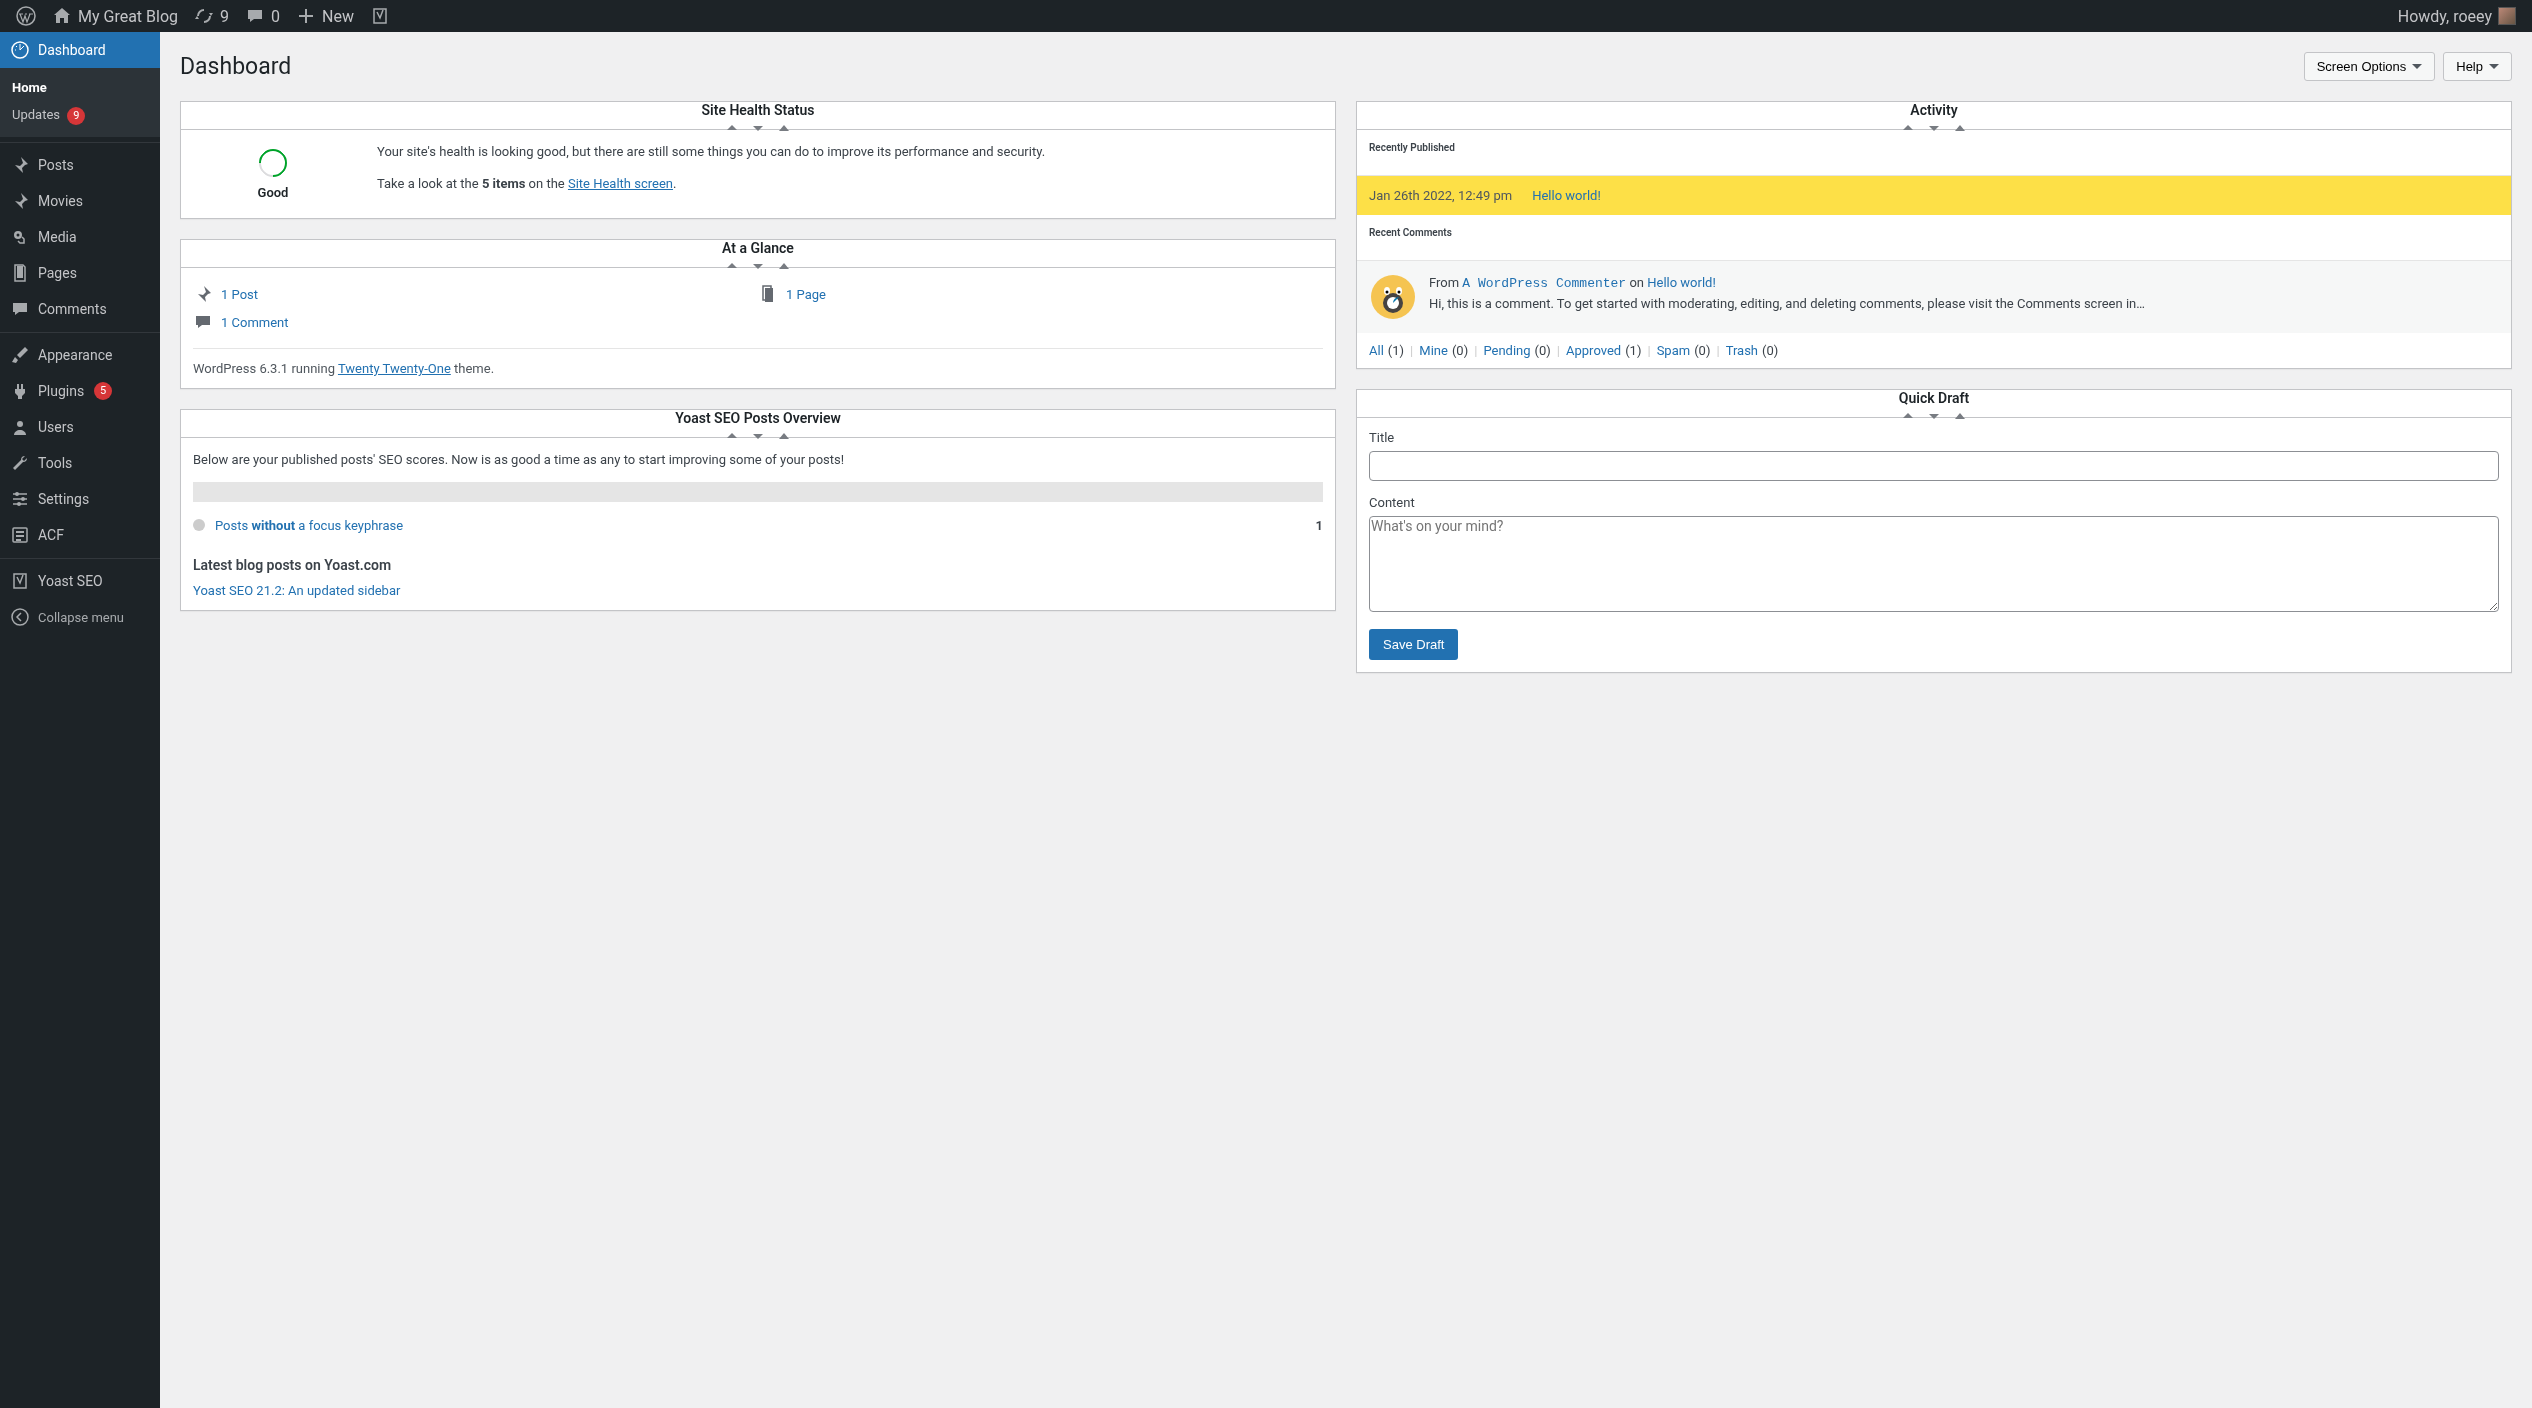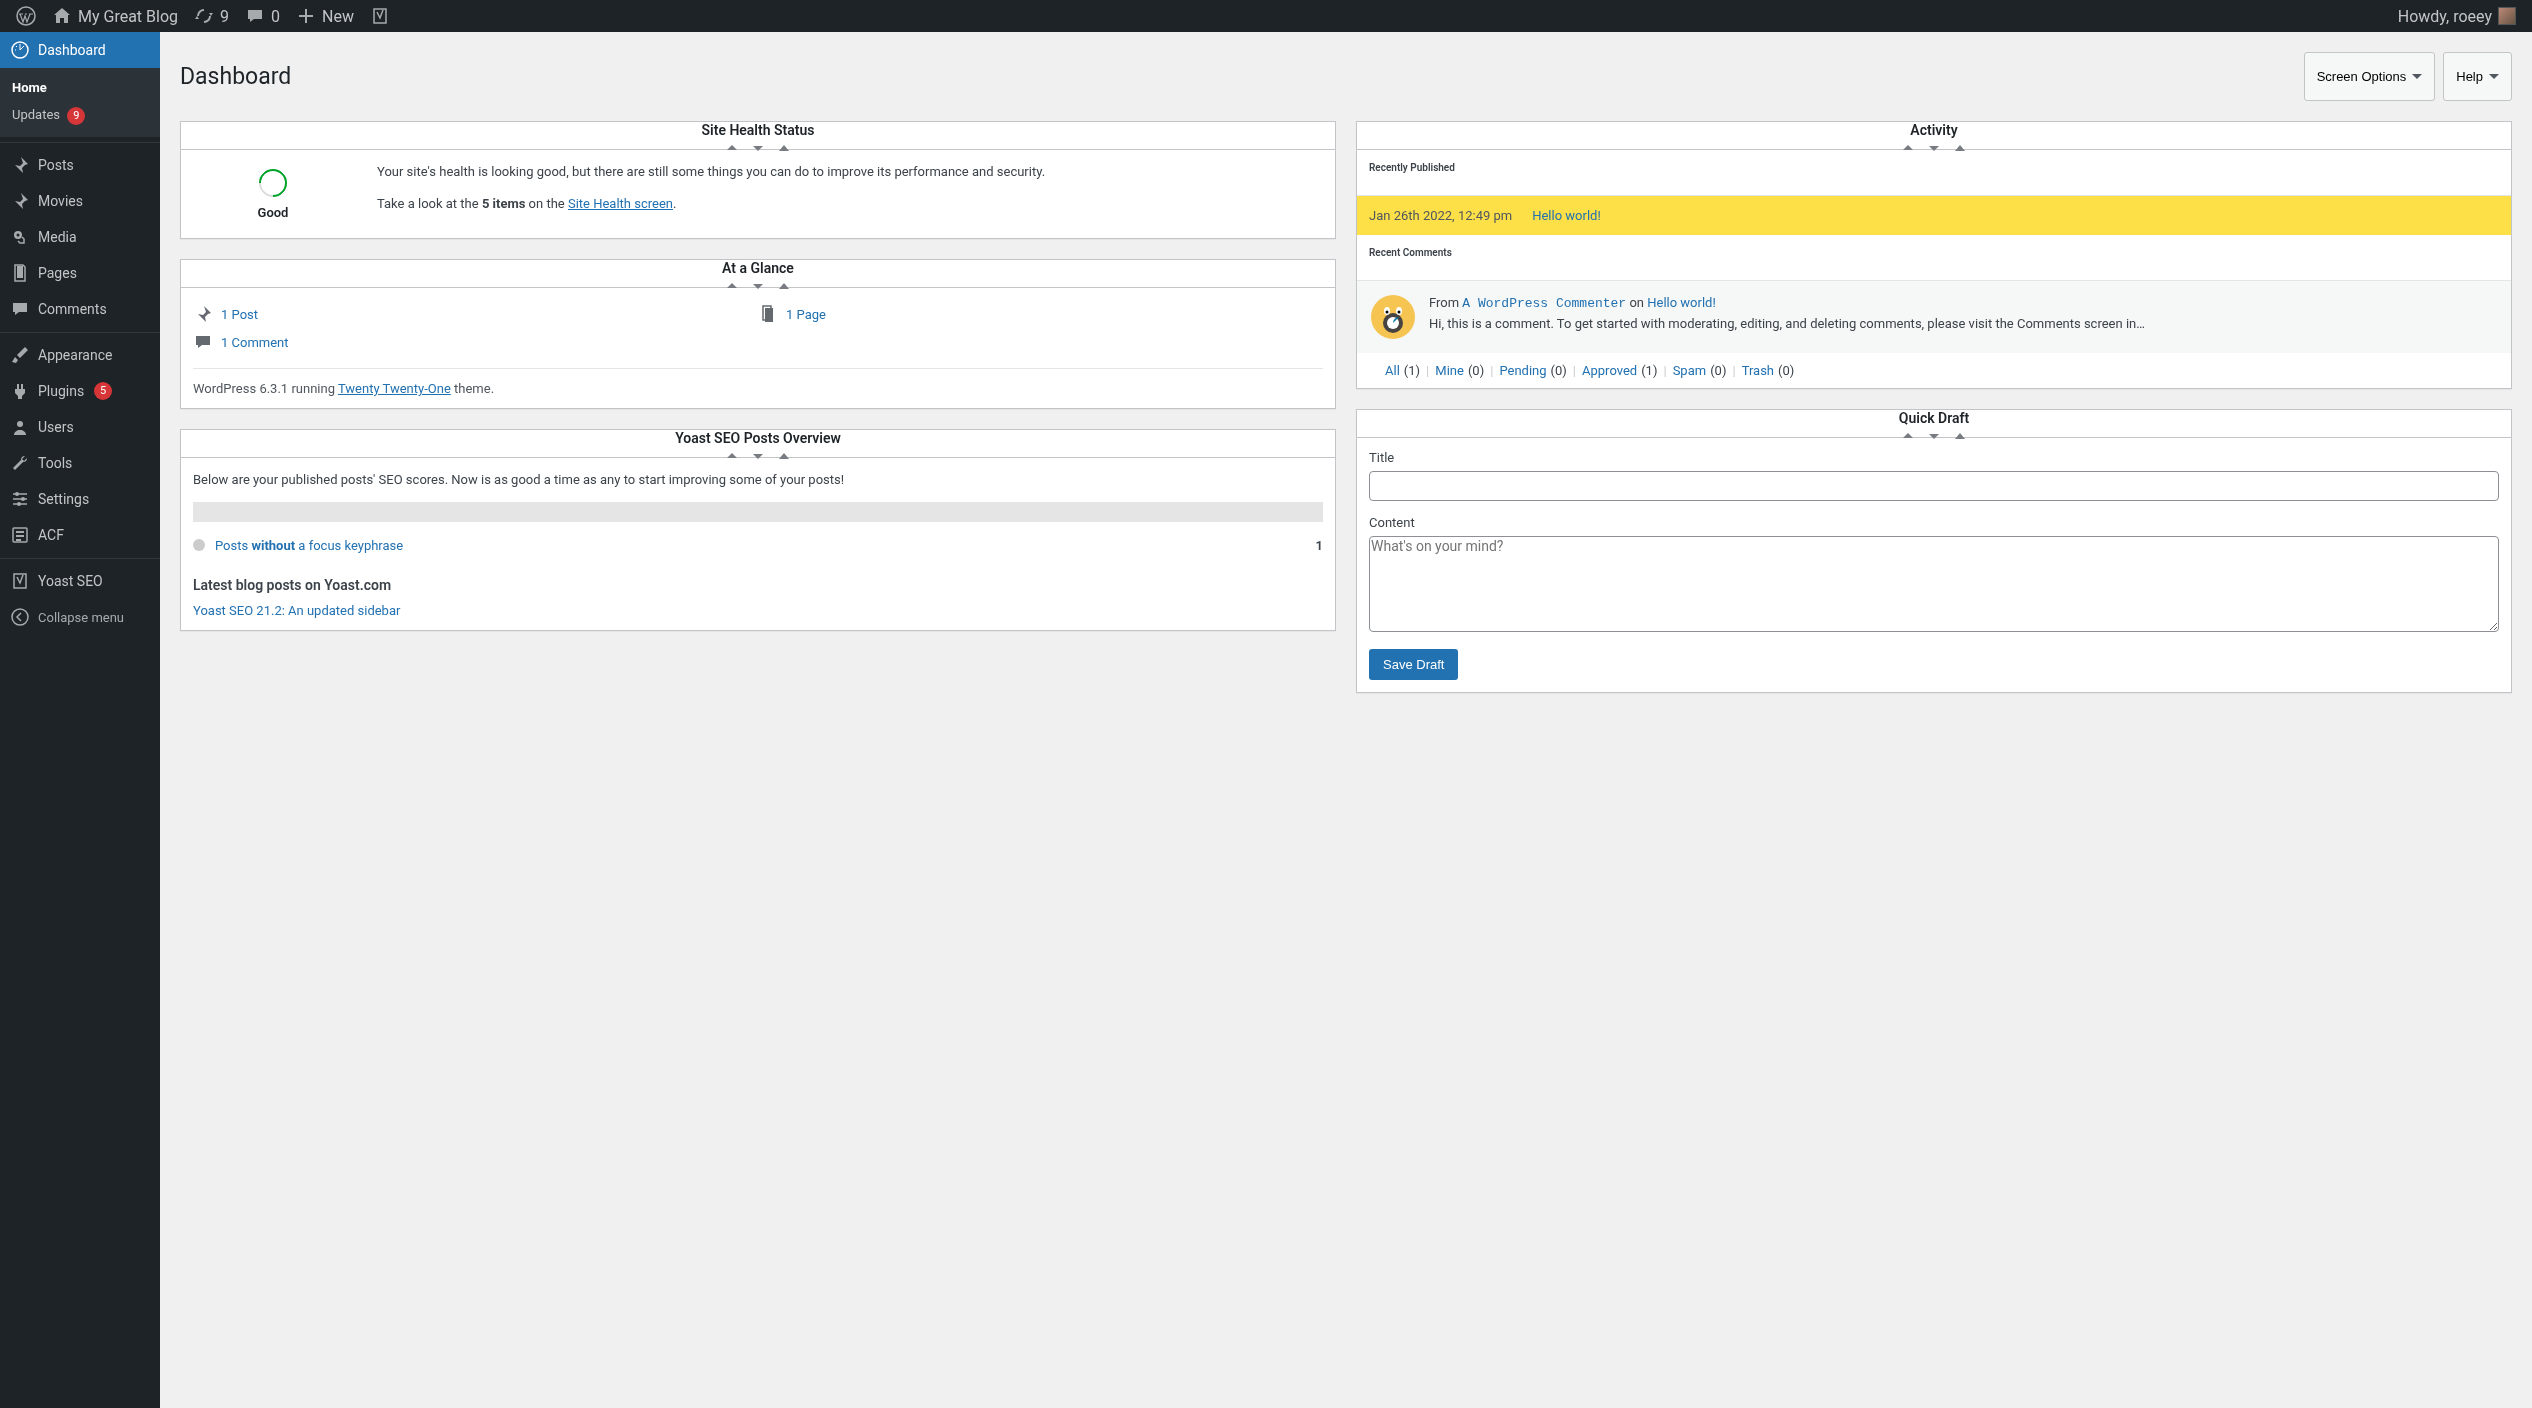--- a/index.html
+++ b/index.html
@@ -29,21 +29,21 @@
 .menu-item .badge { display: inline-block; background: #d63638; color: #fff; border-radius: 10px; min-width: 18px; height: 18px; line-height: 18px; text-align: center; font-size: 11px; padding: 0 5px; margin-left: 2px; }
 .menu-sep { height: 5px; border-top: 1px solid #32373c; margin: 5px 0 0; }
 .collapse { padding: 8px 10px; color: #a7aaad; cursor: pointer; display: flex; align-items: center; gap: 8px; font-size: 13px; }
 .collapse svg { width: 20px; height: 20px; fill: #a7aaad; }
 
 
 .main { flex: 1; padding: 10px 20px 20px; }
 .header-row { display: flex; justify-content: space-between; align-items: center; margin: 10px 0 20px; }
 .page-title { font-size: 23px; font-weight: 400; color: #1d2327; }
 .header-actions { display: flex; gap: 8px; }
-.screen-opt-btn { background: #f6f7f7; border: 1px solid #c3c4c7; border-radius: 3px; padding: 16px 12px; cursor: pointer; font-size: 13px; display: flex; align-items: center; gap: 6px; }
+.screen-opt-btn { background: #f6f7f7; border: 1px solid #c3c4c7; border-radius: 3px; padding: 6px 12px; cursor: pointer; font-size: 13px; display: flex; align-items: center; gap: 6px; }
 .tri-down { width: 0; height: 0; border-left: 5px solid transparent; border-right: 5px solid transparent; border-top: 5px solid #50575e; }
 
 .columns { display: flex; gap: 20px; align-items: flex-start; }
 .col { flex: 1; display: flex; flex-direction: column; gap: 20px; }
 
 .postbox { background: #fff; border: 1px solid #c3c4c7; box-shadow: 0 1px 1px rgba(0,0,0,.04); }
 .postbox-header { display: flex; align-items: center; justify-content: space-between; border-bottom: 1px solid #c3c4c7; padding: 0 12px; height: 28px; flex-direction: column; }
 .postbox-header h2 { font-size: 14px; font-weight: 600; color: #1d2327; }
 .handle-actions { display: flex; gap: 6px; align-items: center; }
 .handle-btn { width: 20px; height: 20px; cursor: pointer; fill: #787c82; }
@@ -74,21 +74,21 @@
 
 
 .activity-section { padding: 12px; }
 .activity-section h3 { font-size: 10px; font-weight: 600; margin-bottom: 10px; }
 .recent-item { display: flex; gap: 20px; font-size: 13px; }
 .recent-date { color: #50575e; }
 .comment-box { background: #f6f7f7; padding: 12px; display: flex; gap: 12px; border-top: 1px solid #e5e5e5; }
 .comment-avatar { width: 48px; height: 48px; }
 .comment-avatar svg { width: 48px; height: 48px; }
 .comment-text { line-height: 1.5; }
-.subsubsub { padding: 10px 28px; font-size: 13px; display: flex; flex-wrap: wrap; gap: 4px; }
+.subsubsub { padding: 10px 12px; font-size: 13px; display: flex; flex-wrap: wrap; gap: 4px; }
 .subsubsub .sep { color: #ccc; padding: 0 2px; }
 .subsubsub a { text-decoration: none; }
 .from-label { color: #3c434a; }
 
 
 .qd-label { display: block; margin-bottom: 6px; color: #3c434a; font-size:13px; }
 .qd-input { width: 100%; border: 1px solid #8c8f94; border-radius: 4px; padding: 6px 8px; font-size: 14px; margin-bottom: 14px; }
 .qd-textarea { width: 100%; border: 1px solid #8c8f94; border-radius: 4px; padding: 1px; font-size: 14px; height: 96px; resize: vertical; margin-bottom: 14px; font-family: inherit; }
 .qd-btn { background: #2271b1; color: #fff; border: none; border-radius: 3px; padding: 8px 14px; font-size: 13px; cursor: pointer; }
 

